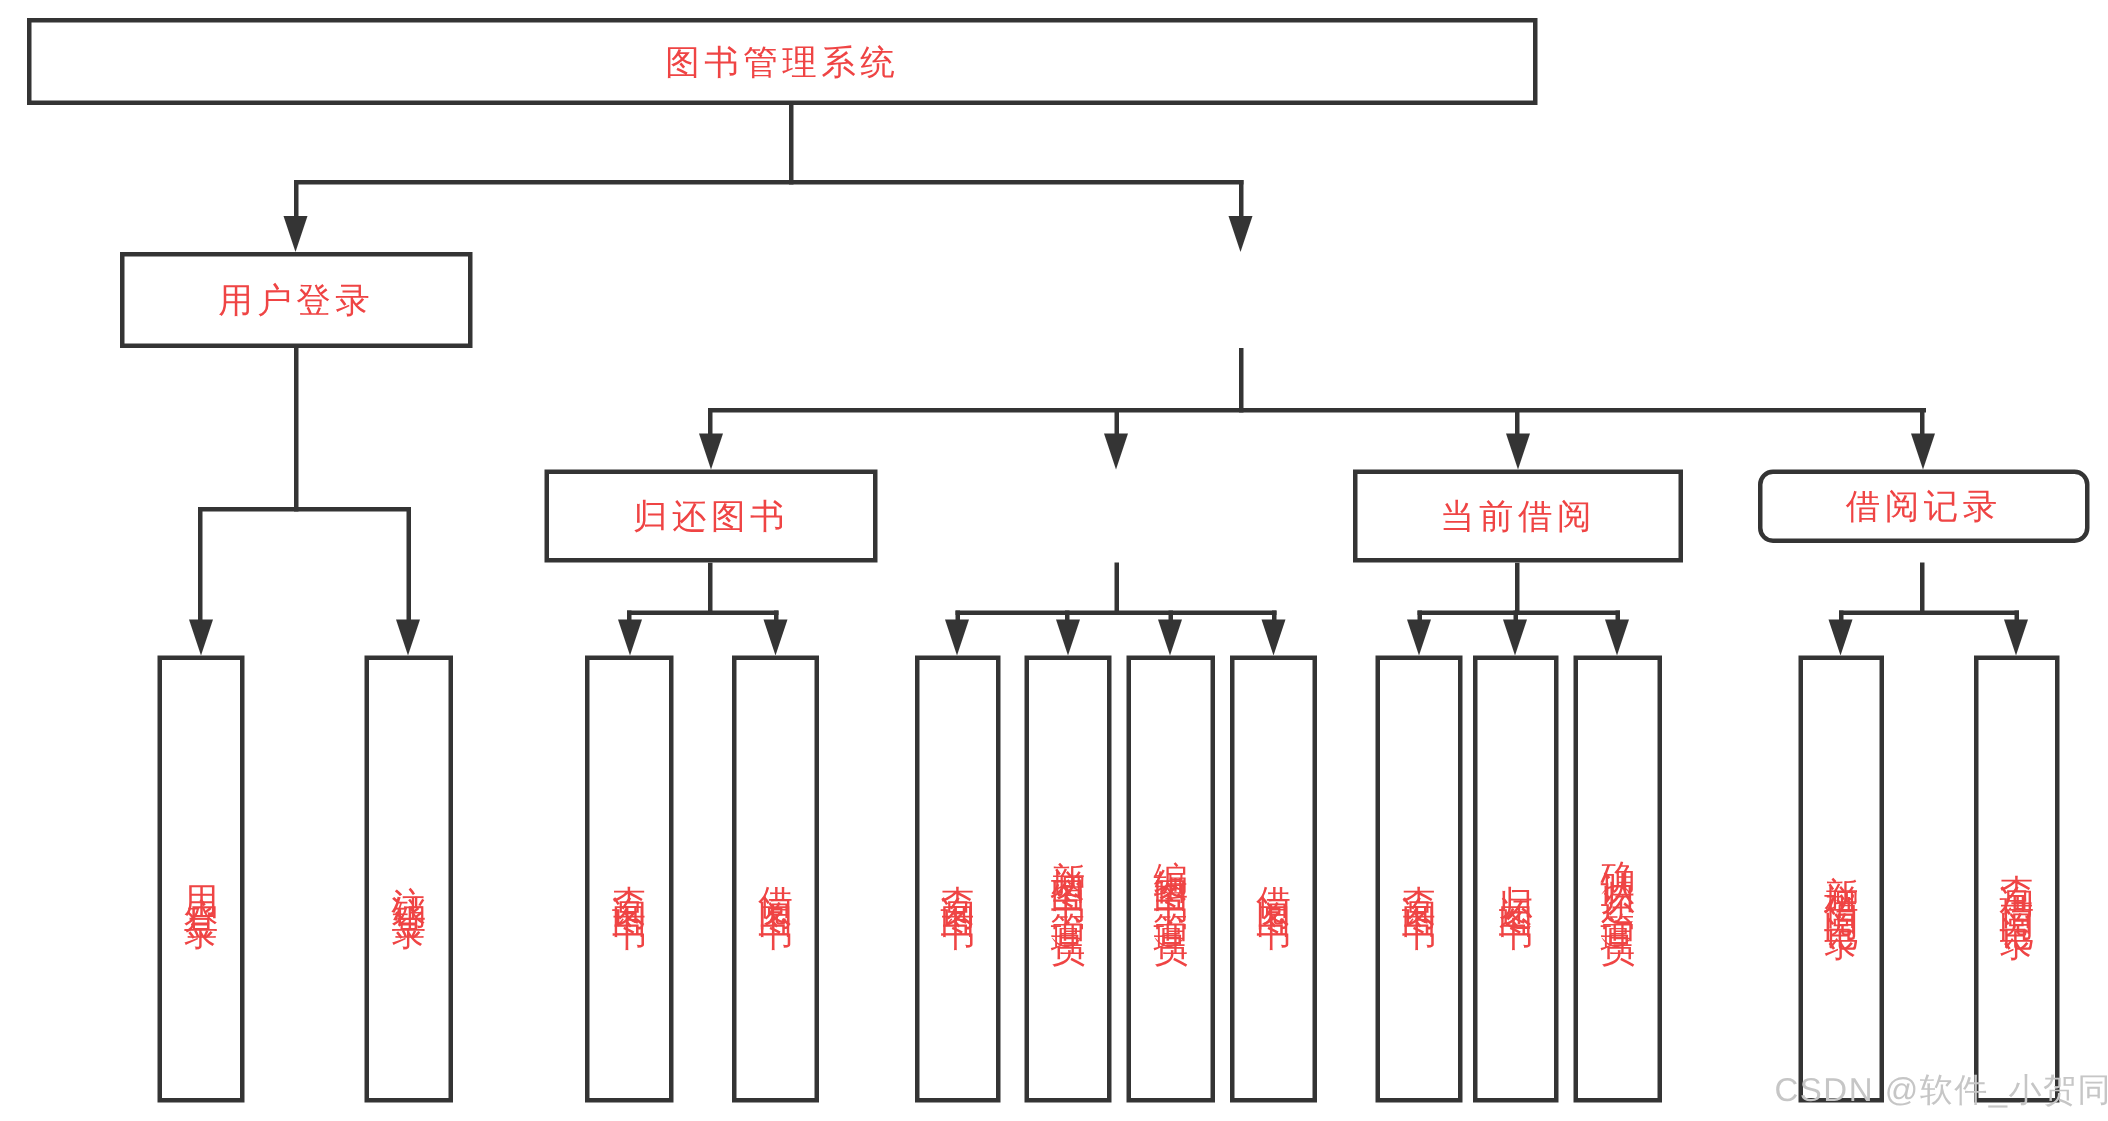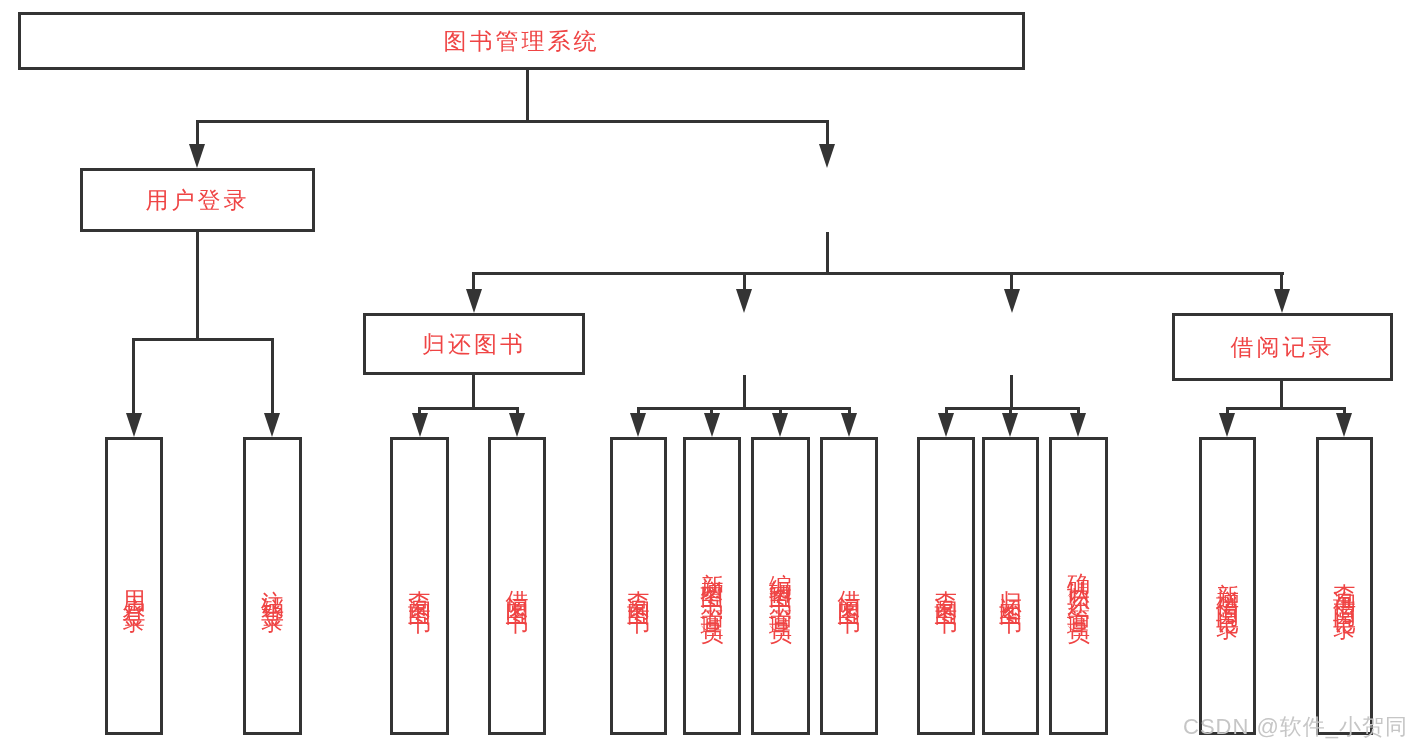--- a/index.html
+++ b/index.html
@@ -124,21 +124,24 @@
     <span>图书管理系统</span>
   </div>
 
   <div class="box h" style="left:80px; top:168px; width:235px; height:64px;">
     <span>用户登录</span>
   </div>
 
   <div class="box h" style="left:363px; top:313px; width:222px; height:62px;">
     <span>归还图书</span>
   </div>
-  <div class="box h" style="left:1172px; top:313px; width:221px; height:68px;">
+  <div class="box h" style="left:902px; top:313px; width:220px; height:62px;">
+    <span>当前借阅</span>
+  </div>
+  <div class="box h" style="left:1172px; top:313px; width:221px; height:49px;border-radius:10px;">
     <span>借阅记录</span>
   </div>
 
   <div class="box v" style="left:105px; top:437px; width:58px; height:298px;">
     <span>用户登录</span>
   </div>
   <div class="box v" style="left:243px; top:437px; width:59px; height:298px;">
     <span>注销登录</span>
   </div>
   <div class="box v" style="left:390px; top:437px; width:59px; height:298px;">

